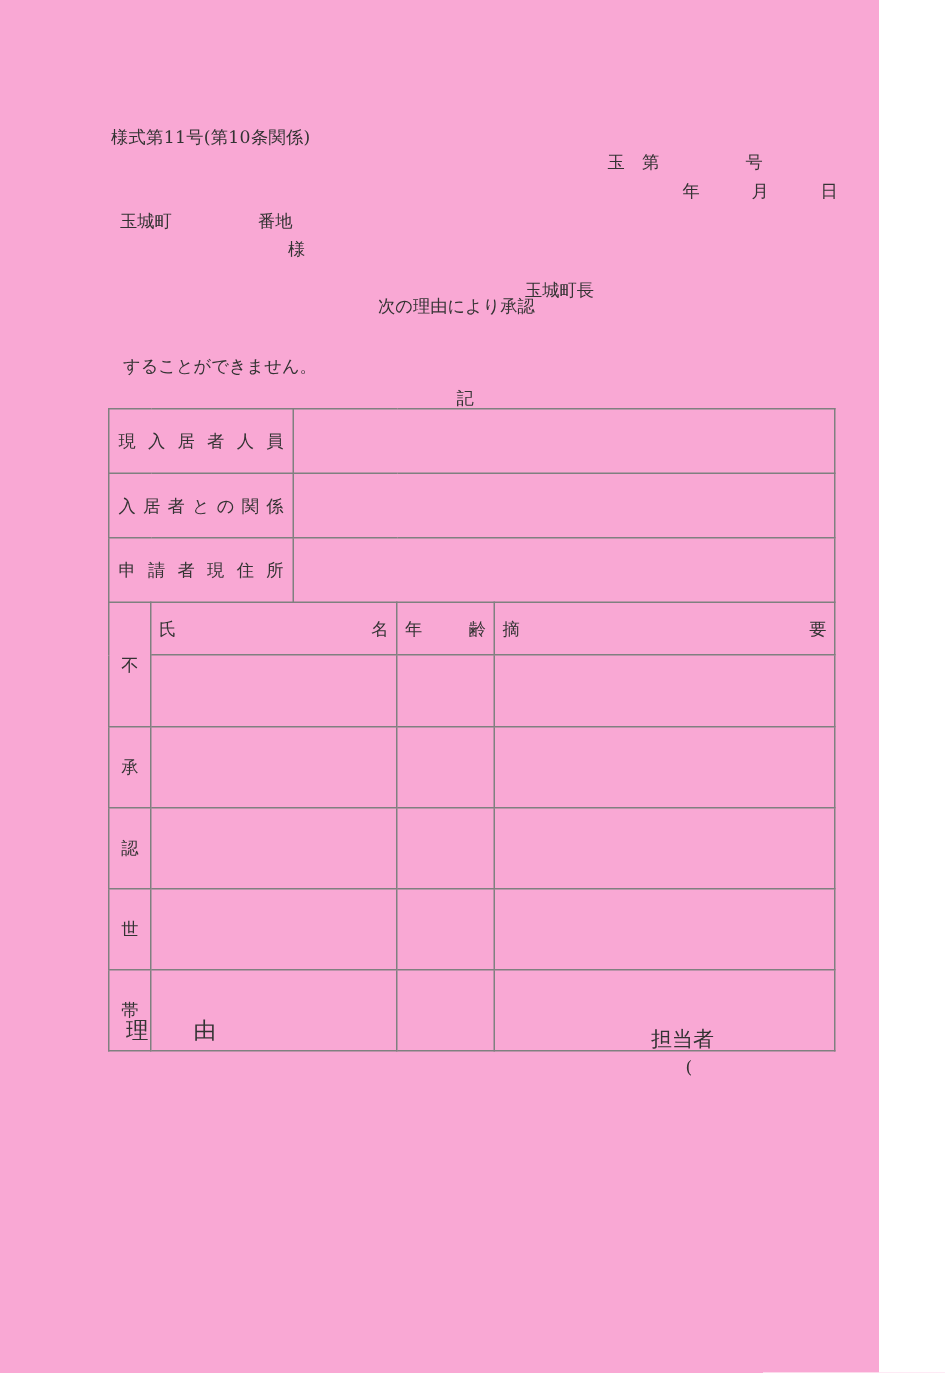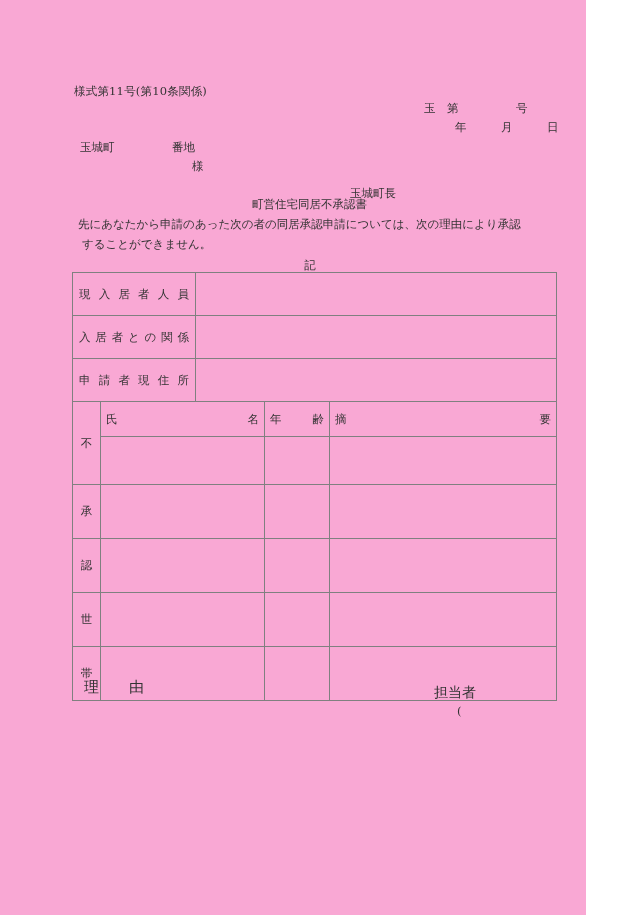--- a/index.html
+++ b/index.html
@@ -22,21 +22,21 @@
 
   
   #form-number {
     left: 74px; top: 84px;
     font-size: 11.5px;
     letter-spacing: 0.2px;
     white-space: nowrap;
   }
 
   #doc-number-row {
-    left: 424px; top: 101px;
+    left: 405px; top: 101px;
     font-size: 11.5px;
     white-space: pre;
   }
   #date-row {
     left: 455px; top: 120px;
     font-size: 11.5px;
     white-space: pre;
     font-family: Liberation Mono, monospace;
   }
 
@@ -159,23 +159,22 @@
   <div class="abs" id="doc-number-row">玉　第　　　　　号</div>
 
   <div class="abs" id="date-row">年　　　月　　　日</div>
 
   <div class="abs" id="addressee-line">玉城町　　　　　番地</div>
 
   <div class="abs" id="addressee-honorific">様</div>
 
   <div class="abs" id="issuer">玉城町長</div>
 
-  <div class="abs" id="doc-title">町営住宅同居不承認書</div>
-
-  <div class="abs" id="body-line-1">先にあなたから申請のあった次の者の同居承認申請については、次の理由により承認</div>
+  <div class="abs" id="doc-title">次の理由により承認</div>
+
 
   <div class="abs" id="body-line-2">することができません。</div>
 
   <div class="abs" id="memo-mark">記</div>
 
   <table id="form-table">
     <colgroup>
       <col style="width:28px">
       <col style="width:95px">
       <col style="width:69px">

